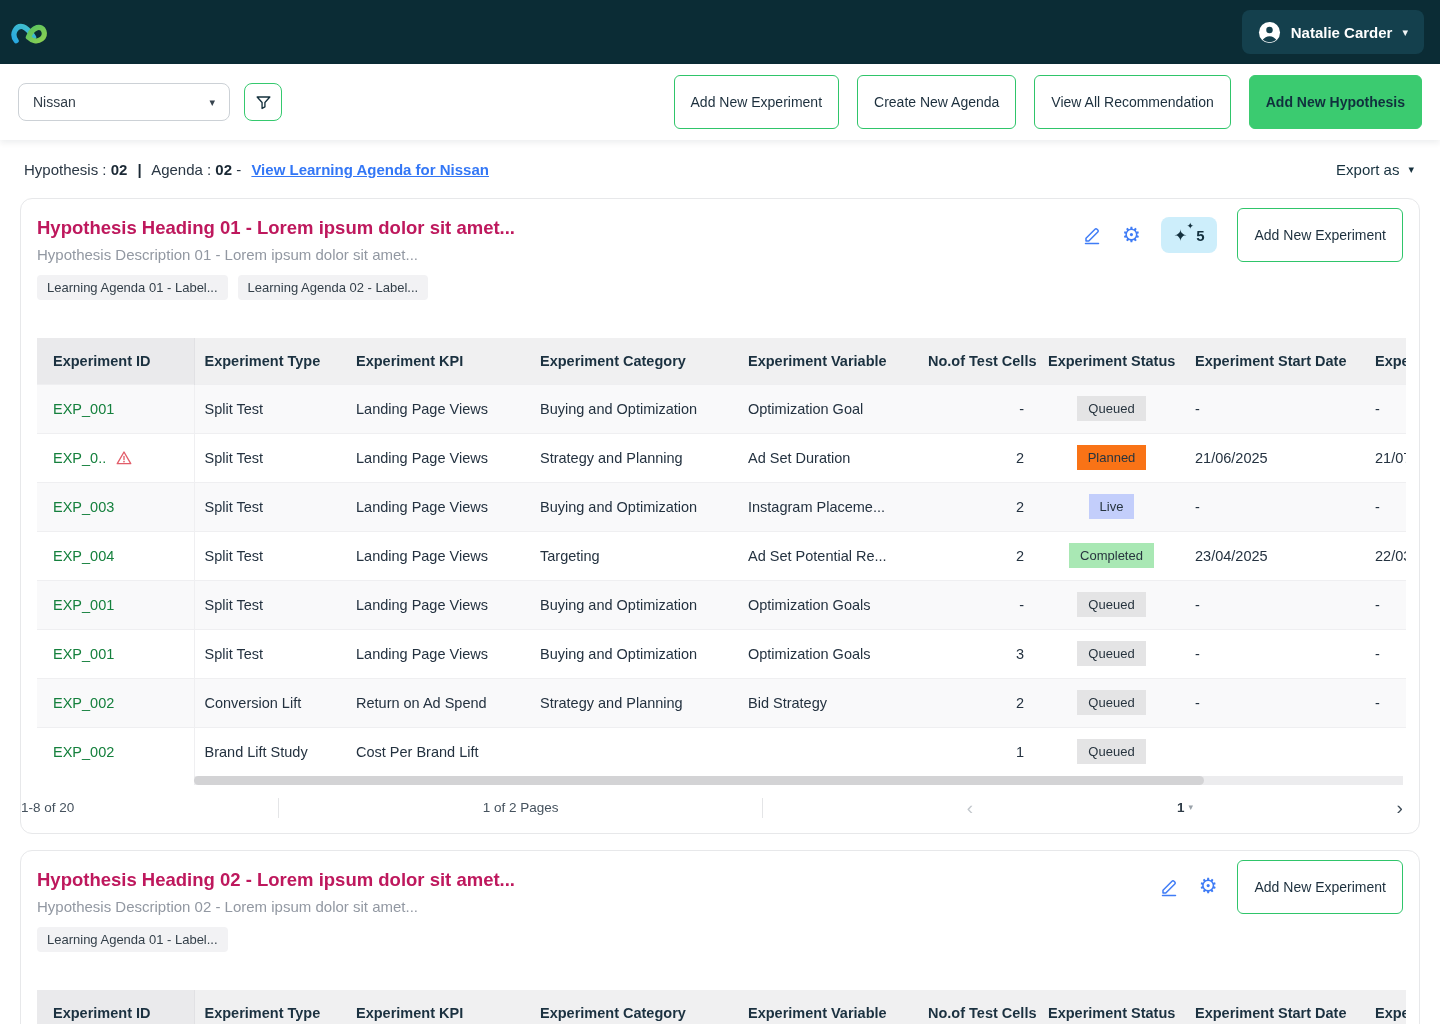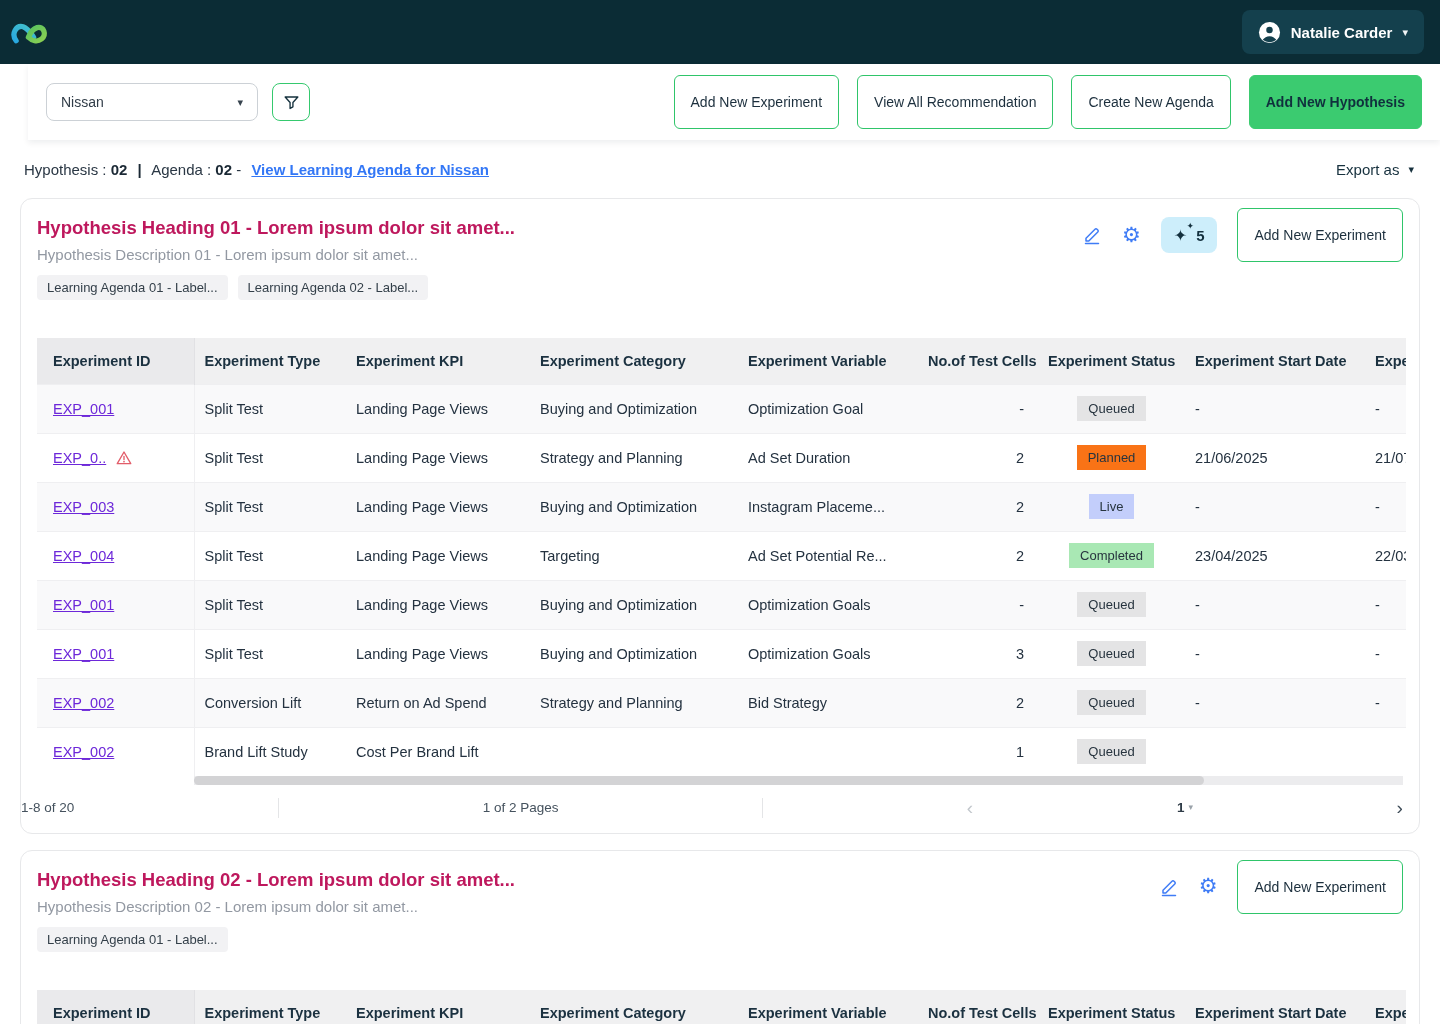--- a/index.html
+++ b/index.html
@@ -10,21 +10,21 @@
   .topbar { height:64px; background:#0b2c35; display:flex; align-items:center;
     justify-content:space-between; padding:0 16px 0 10px; }
   .logo { display:flex; align-items:center; }
   .user-pill { background:#14404d; border-radius:8px; height:44px; display:flex;
     align-items:center; gap:10px; padding:0 16px; cursor:pointer; }
   .user-pill .name { color:#fff; font-size:15px; font-weight:700; }
   .caret { font-size:11px; line-height:1; color:#f2f5f6; font-family:"DejaVu Sans",sans-serif; }
 
   
   .toolbar { height:76px; background:#fff; display:flex; align-items:center;
-    padding:0 18px; gap:14px; box-shadow:0 3px 6px rgba(16,24,40,.07); position:relative; z-index:2;margin-left:28px; }
+    padding:0 18px; gap:14px; box-shadow:0 3px 6px rgba(16,24,40,.07); position:relative; z-index:2; }
   .select-box { width:212px; height:38px; border:1px solid #ccd1d6; border-radius:8px;
     display:flex; align-items:center; justify-content:space-between; padding:0 14px;
     font-size:14px; color:#313d48; cursor:pointer; background:#fff; }
   .select-box .caret { color:#37434e; }
   .icon-btn { width:38px; height:38px; border:1.5px solid #35c96e; border-radius:8px;
     background:#fff; display:flex; align-items:center; justify-content:center; cursor:pointer; }
   .toolbar .spacer { flex:1; }
   .btn { height:54px; border-radius:6px; border:1px solid #2fc56a; background:#fff;
     color:#1c2f3d; font-size:14px; font-weight:500; padding:0 16px; cursor:pointer;
     font-family:"Liberation Sans",sans-serif; }
@@ -62,21 +62,21 @@
   col.c5{width:180px} col.c6{width:120px} col.c7{width:147px} col.c8{width:180px} col.c9{width:233px}
   th { background:#f0f0f1; height:46px; text-align:left; font-size:14.5px; font-weight:700;
     color:#1b3140; padding:0 10px; white-space:nowrap; overflow:hidden; }
   th.first { background:#eaeaec; border-right:1px solid #e1e1e4; padding-left:16px; }
   td { height:48px; font-size:14.5px; color:#243240; padding:0 10px; white-space:nowrap;
     overflow:hidden; border-top:1px solid #efeff1; }
   td.first { padding-left:16px; border-right:1px solid #efeff1; }
   tr.odd td { background:#f9f9fa; }
   td.num, th.num { text-align:right; padding-right:14px; }
   td.ctr, th.ctr { text-align:center; }
-  .exp-link { color:#6d28d9; text-decoration:underline; cursor:pointer; }
+  .exp-link { color:#15803d; cursor:pointer; }
   .id-cell { display:flex; align-items:center; gap:9px; height:48px; }
   .badge { display:inline-block; padding:5px 11px; border-radius:0; font-size:13px; color:#27343f; }
   .badge[data-status="Queued"]    { background:#e4e4e5; }
   .badge[data-status="Planned"]   { background:#f97316; }
   .badge[data-status="Live"]      { background:#c3cefb; }
   .badge[data-status="Completed"] { background:#a9e8b4; }
 
   .hscroll { margin-left:173px; margin-right:16px; height:9px; background:#ececee; position:relative; }
   .hscroll .thumb { position:absolute; left:0; top:0; height:9px; width:1010px;
     background:#d3d3d5; border-radius:5px; cursor:pointer; }
@@ -128,22 +128,22 @@
     <span>Nissan</span>
     <span class="caret">▾</span>
   </div>
   <div class="icon-btn">
     <svg width="19" height="19" viewBox="0 0 24 24" fill="none" stroke="#15313d" stroke-width="1.7" stroke-linejoin="round">
       <path d="M4 5 h16 l-6.2 7 v5.5 l-3.6 2 v-7.5 Z"></path>
     </svg>
   </div>
   <div class="spacer"></div>
   <button class="btn">Add New Experiment</button>
+  <button class="btn">Create New Agenda</button>
   <button class="btn">View All Recommendation</button>
-  <button class="btn">Create New Agenda</button>
   <button class="btn primary">Add New Hypothesis</button>
 </div>
 
 <div class="summary">
   <div>
     <span>Hypothesis :</span>
     <b>02</b>
     <span class="sep">|</span>
     <span>Agenda :</span>
     <b>02</b>

